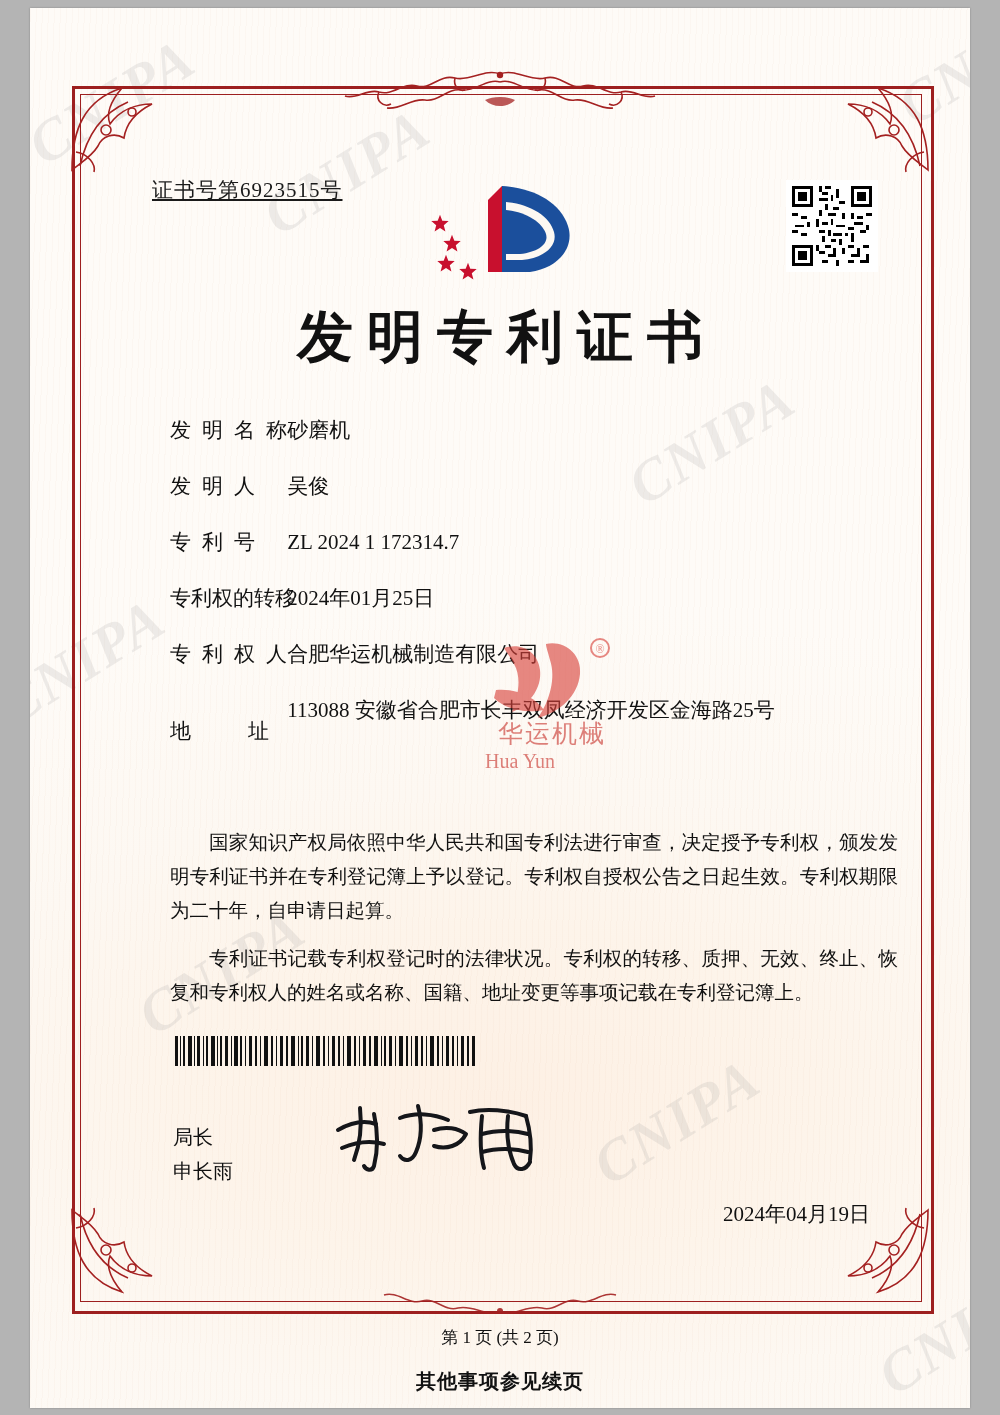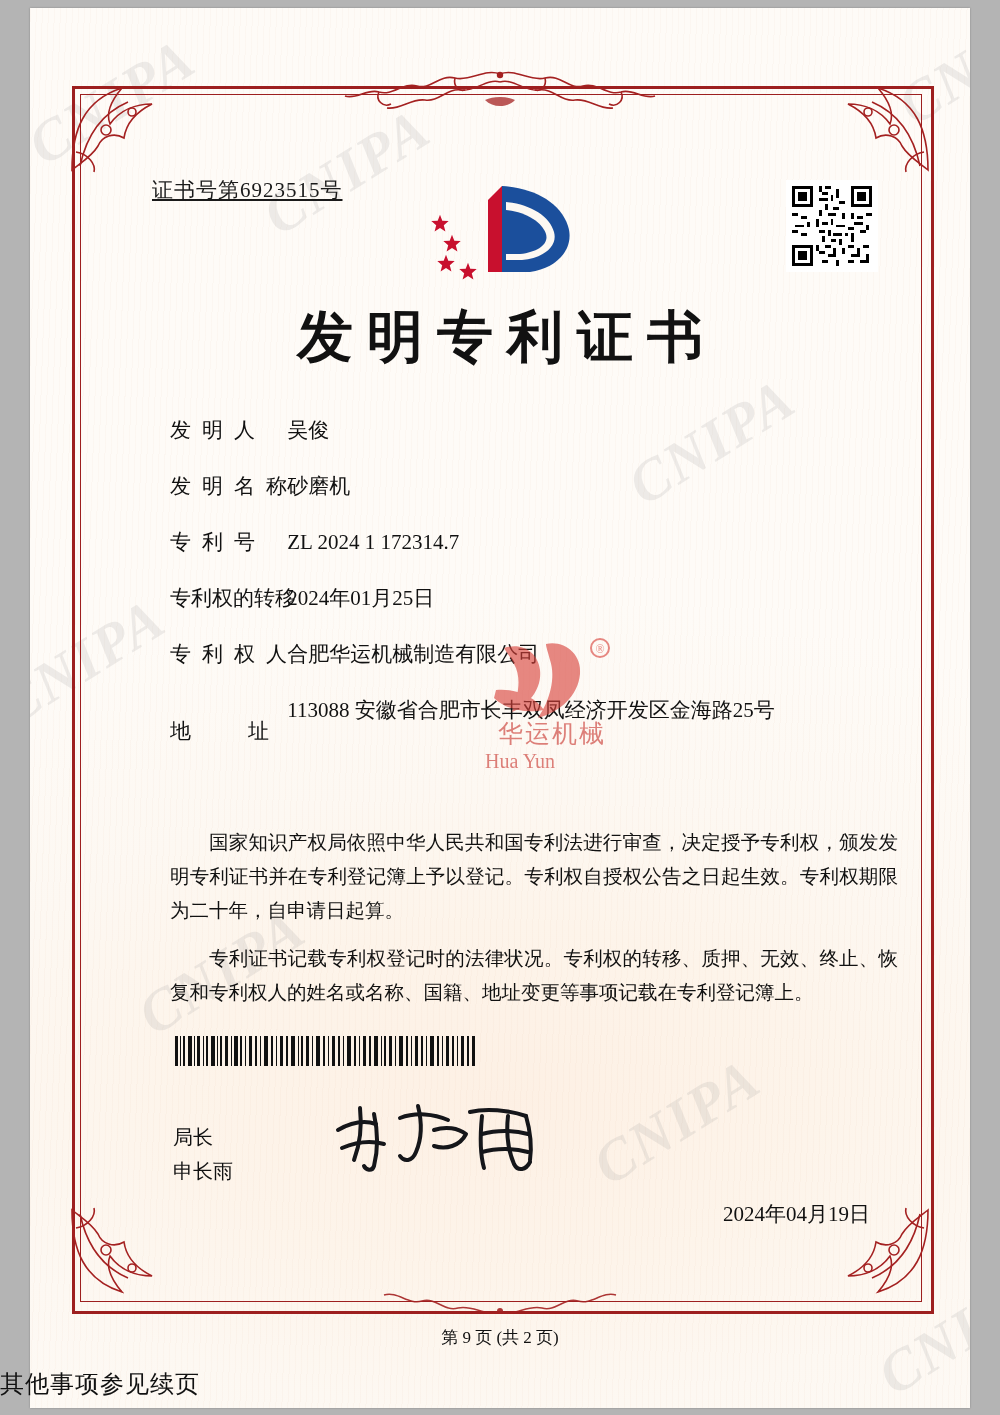--- a/index.html
+++ b/index.html
@@ -253,24 +253,25 @@
     top: 1318px;
     text-align: center;
     font-size: 17px;
     color: #111;
   }
 
   .footer-note {
     position: absolute;
     left: 0; right: 0;
     top: 1368px;
-    text-align: left;
-    font-size: 24px;
+    text-align: center;
+    font-size: 20px;
     color: #111;
     letter-spacing: 1px;
+    font-weight: bold;
   }
 </style>
 </head>
 <body>
 
 <div class="page">
   <div class="paper-texture"></div>
 
   <div class="wm wm8">CNIPA</div>
   <div class="wm wm1">CNIPA</div>
@@ -433,26 +434,26 @@
       <path d="M92 10 C124 12,150 26,158 50 C165 72,148 92,120 96 L92 96 L92 10 Z" fill="#1b4f9c"></path>
       <path d="M96 26 C120 28,140 40,144 56 C148 70,134 82,112 84 L96 84 Z" fill="#fdf8f2"></path>
       <path d="M96 34 C116 36,132 46,136 58 C139 68,128 76,110 78 L96 78 Z" fill="#1b4f9c"></path>
     </svg>
   </div>
 
   <div class="doc-title">发明专利证书</div>
 
   <div class="fields">
     <div class="field-row">
+      <span class="fld-label spread4">发明名称</span>
+      <span class="fld-value">砂磨机</span>
+    </div>
+    <div class="field-row">
       <span class="fld-label spread4">发明人</span>
       <span class="fld-value">吴俊</span>
-    </div>
-    <div class="field-row">
-      <span class="fld-label spread4">发明名称</span>
-      <span class="fld-value">砂磨机</span>
     </div>
     <div class="field-row">
       <span class="fld-label spread4">专利号</span>
       <span class="fld-value">ZL 2024 1 172314.7</span>
     </div>
     <div class="field-row">
       <span class="fld-label" style="display:inline-block;width:112px;">专利权的转移</span>
       <span class="fld-value">2024年01月25日</span>
     </div>
     <div class="field-row">
@@ -572,16 +573,16 @@
       <path d="M152 20 C150 40,150 58,154 72"></path>
       <path d="M178 20 C176 38,178 54,184 68 C188 76,196 74,200 66"></path>
       <path d="M152 38 C166 34,184 34,198 38"></path>
       <path d="M152 56 C166 52,184 52,198 56"></path>
       <path d="M196 20 C200 34,202 50,200 64"></path>
     </svg>
   </div>
 
   <div class="issue-date">2024年04月19日</div>
 
-  <div class="page-no">第 9 页 (共 2 页)</div>
+  <div class="page-no">第 1 页 (共 2 页)</div>
 </div>
 
 <div class="footer-note">其他事项参见续页</div>
 
 </body></html>

